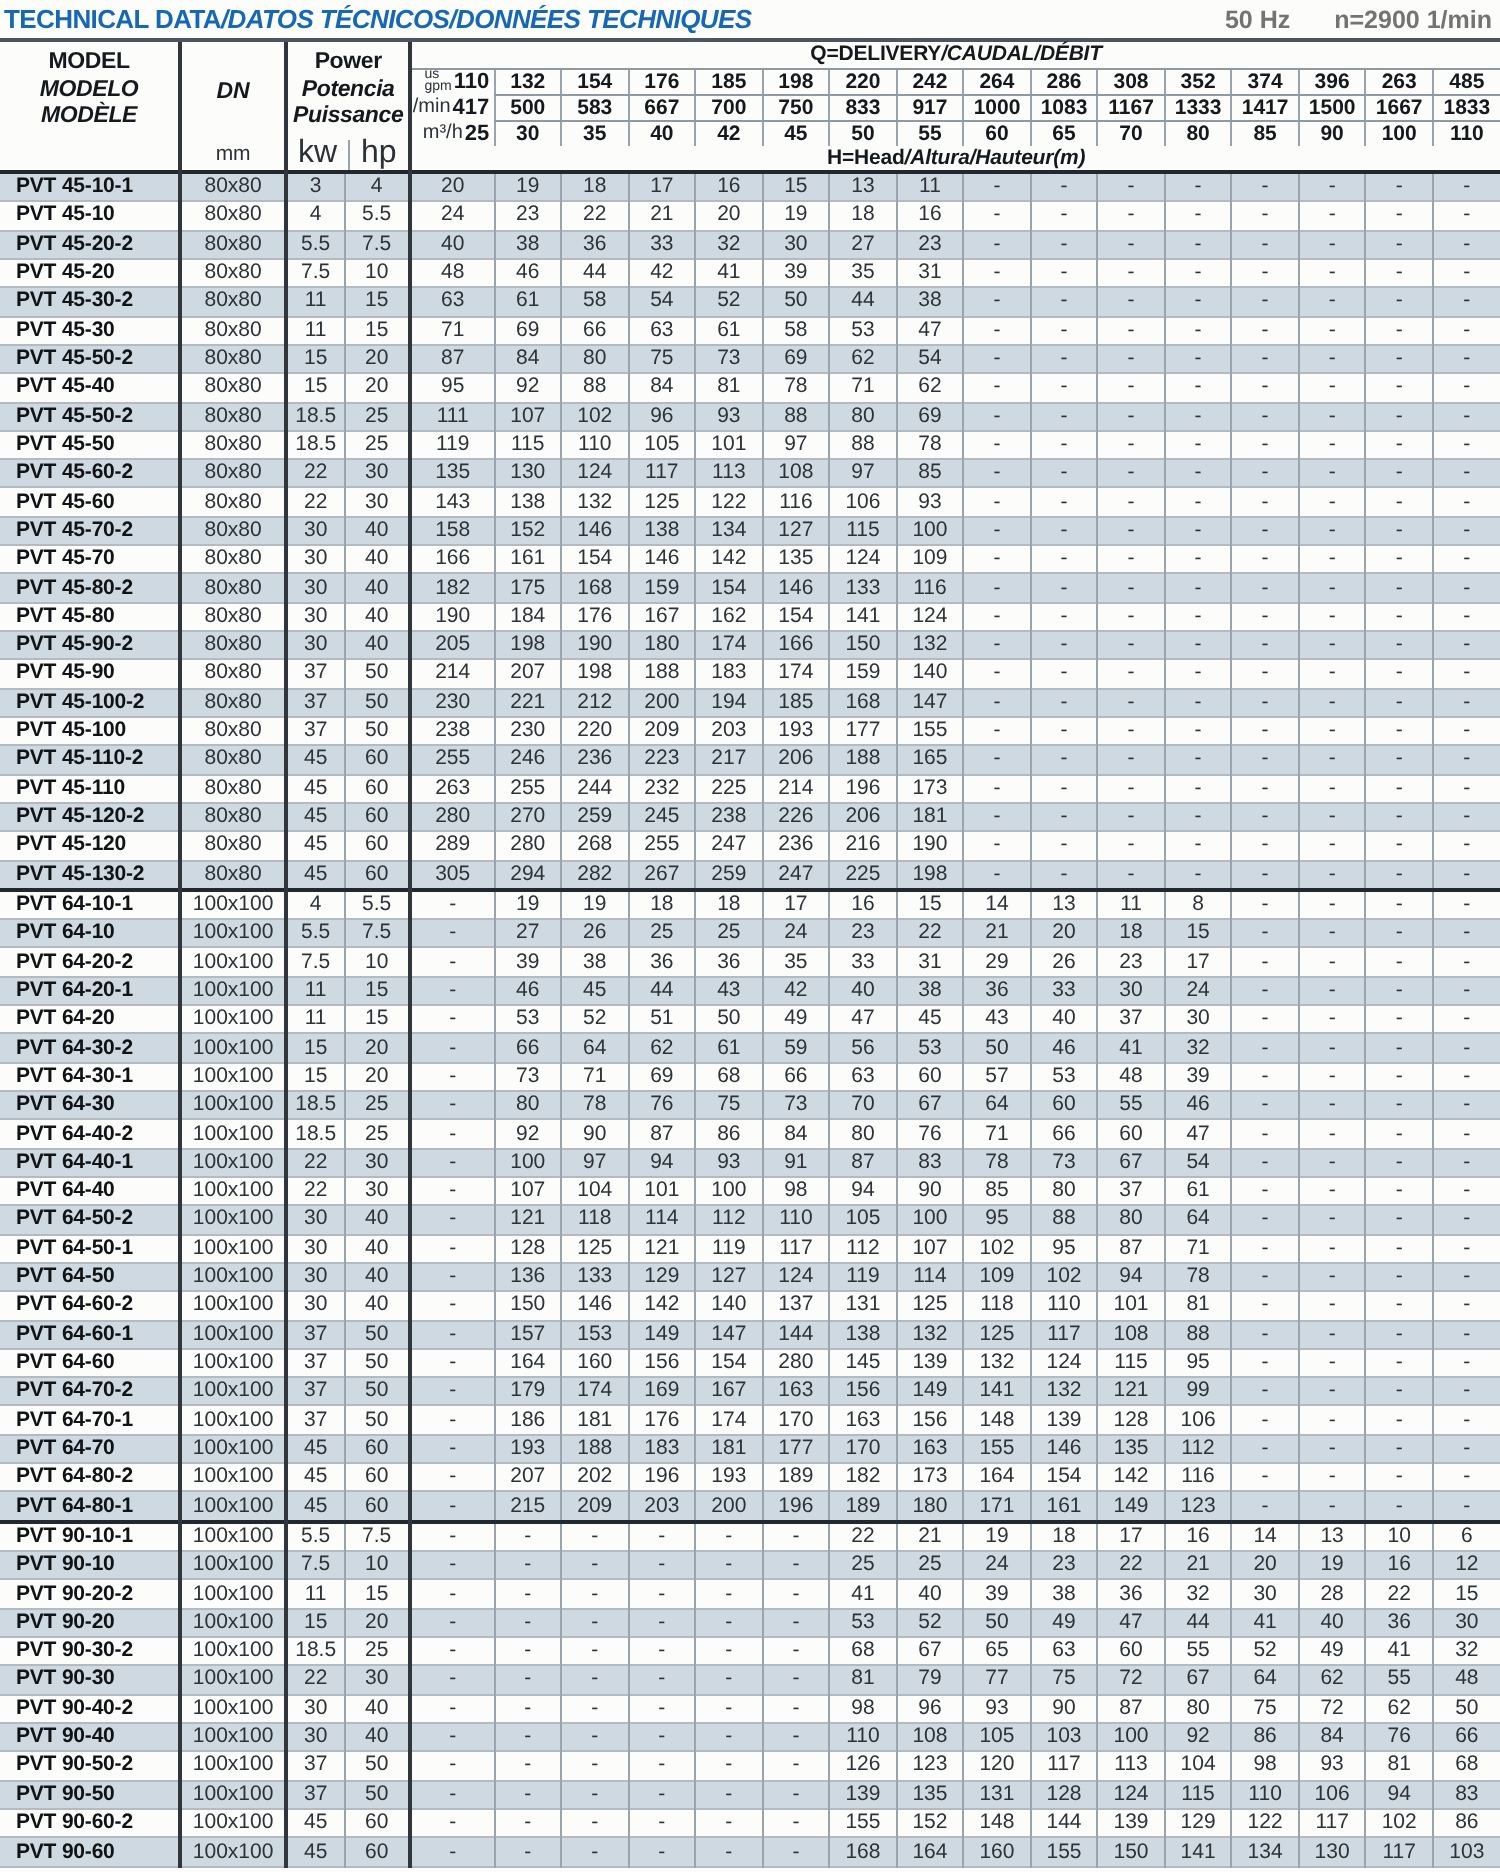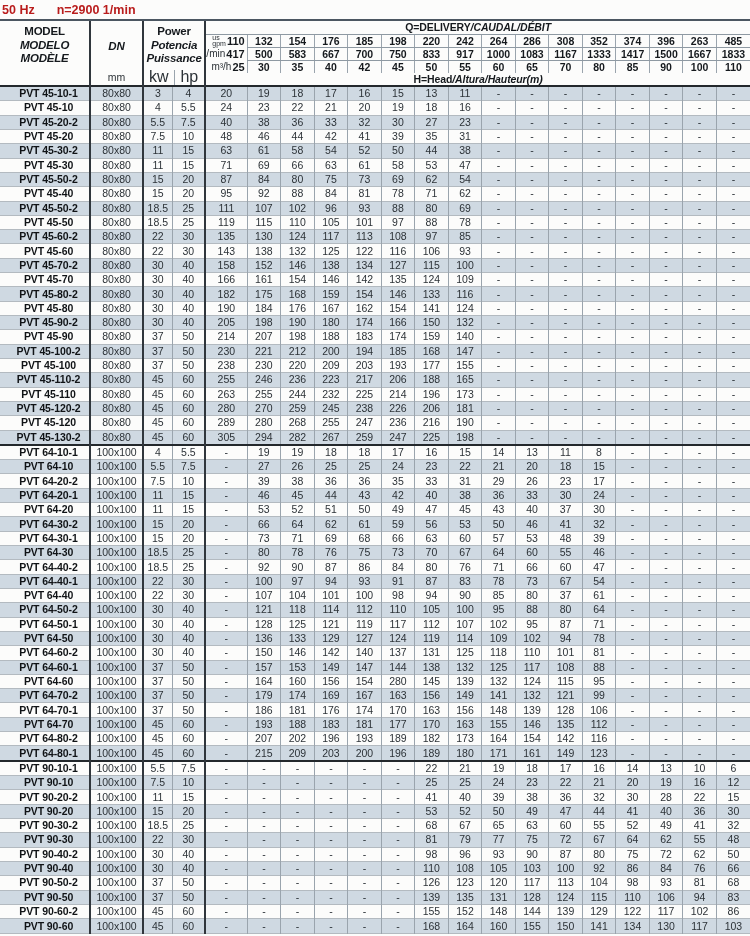--- a/index.html
+++ b/index.html
@@ -5,21 +5,21 @@
   * { box-sizing: border-box; margin: 0; padding: 0; }
   html, body { background: #ffffff; }
   body { width: 750px; font-family: "Liberation Sans", sans-serif; }
   .page { width: 750px; height: 936px; background: #fcfcfb; overflow: hidden; }
 
   
   .titlebar { height: 21px; display: flex; justify-content: space-between; align-items: center;
               border-bottom: 2px solid #4b5661; padding: 1px 3px 1px 2px; }
   .title { color: #1668b2; font-size: 13px; font-weight: bold; letter-spacing: -0.3px; white-space: nowrap; }
   .title i { font-style: italic; }
-  .specs { color: #b91c1c; font-size: 12.5px; font-weight: bold; display: flex; gap: 22px; padding-right: 1px; white-space: nowrap; }
+  .specs { color: #737373; font-size: 12.5px; font-weight: bold; display: flex; gap: 22px; padding-right: 1px; white-space: nowrap; }
 
   
   table { width: 750px; height: 913px; border-collapse: collapse; table-layout: fixed;
           border-bottom: 1px solid #b3bac0; }
   col.c-model { width: 90px; } col.c-dn { width: 53px; }
   col.c-kw { width: 29px; } col.c-hp { width: 33px; }
   col.c-d1 { width: 42px; } col.c-d { width: 33.5px; }
 
   thead { border-bottom: 2px solid #23282c; }
   thead th { padding: 0; font-weight: bold; color: #15191d; vertical-align: middle; }
@@ -46,36 +46,39 @@
   .unit-row.bordered th.val { border-bottom: 1px solid #8e99a2; }
   th.unit-first { padding-right: 2px; }
   .unit-first .inner { display: flex; align-items: center; justify-content: flex-end; gap: 1px; }
   .ustack { display: flex; flex-direction: column; align-items: flex-start; font-weight: normal;
             font-size: 7px; line-height: 6px; color: #2c3237; }
   .ulabel { font-weight: normal; font-size: 10px; color: #2c3237; }
   .unit-first b { font-size: 11px; }
 
   tbody td { text-align: center; font-size: 10.5px; color: #2c3237; padding: 0; line-height: 13px;
              overflow: hidden; white-space: nowrap; }
-  tbody td.model { text-align: center; padding-left: 8px; font-weight: bold; color: #101316; letter-spacing: -0.1px; }
+  tbody td.model { text-align: left; padding-left: 8px; font-weight: bold; color: #101316; letter-spacing: -0.1px; }
   tbody td.model { border-right: 2px solid #30363c; }
   tbody td.dn { border-right: 2px solid #30363c; }
   tbody td.kw { border-right: 1px solid #9aa4ad; }
   tbody td.hp { border-right: 2px solid #30363c; }
   tbody td.head { border-left: 1px solid #9aa4ad; }
   tbody tr + tr { border-top: 1px solid #b3bac0; }
   tbody tr.alt { background: #cfd9e2; }
   tbody tr.section { border-top: 2px solid #23282c; }
 </style>
 </head>
 <body>
 
 <div class="page">
 
   <header class="titlebar">
+    <div class="title">
+      <span>TECHNICAL DATA</span><i>/DATOS TÉCNICOS/DONNÉES TECHNIQUES</i>
+    </div>
     <div class="specs">
       <span>50 Hz</span>
       <span>n=2900 1/min</span>
     </div>
   </header>
 
   <table>
     <colgroup>
       <col class="c-model">
         <col class="c-dn">

